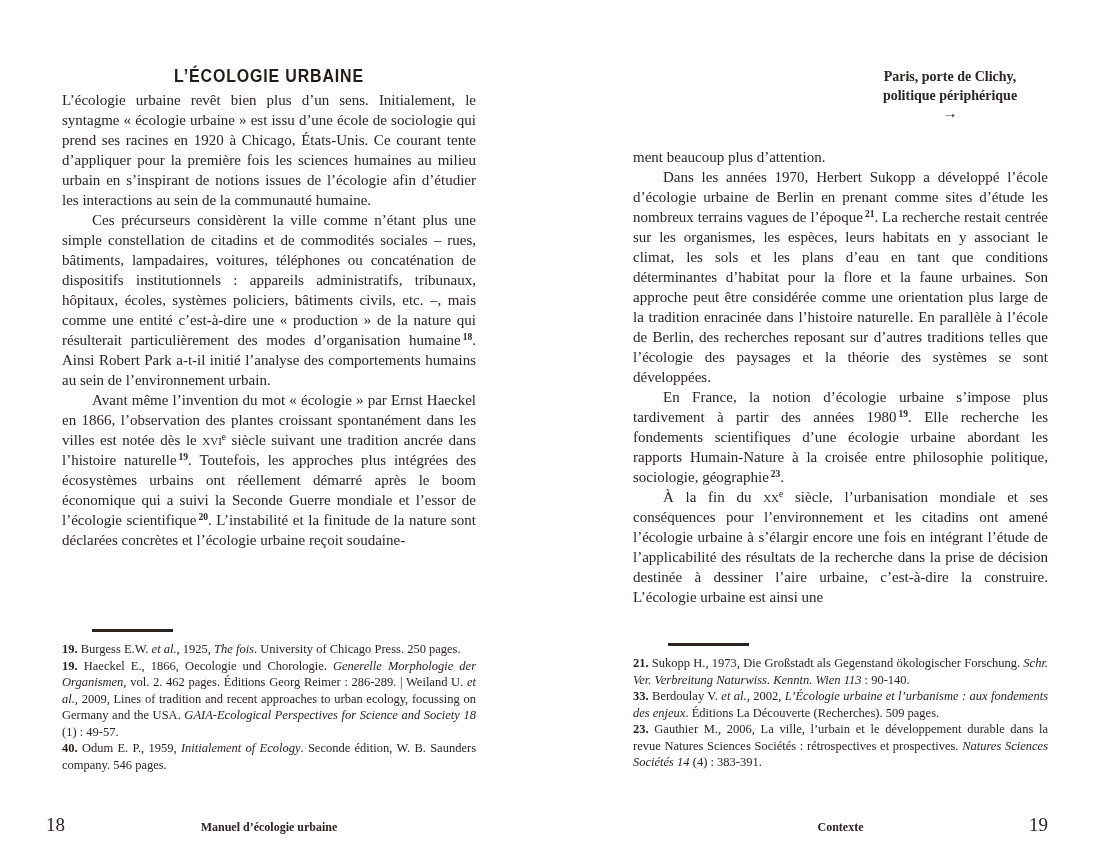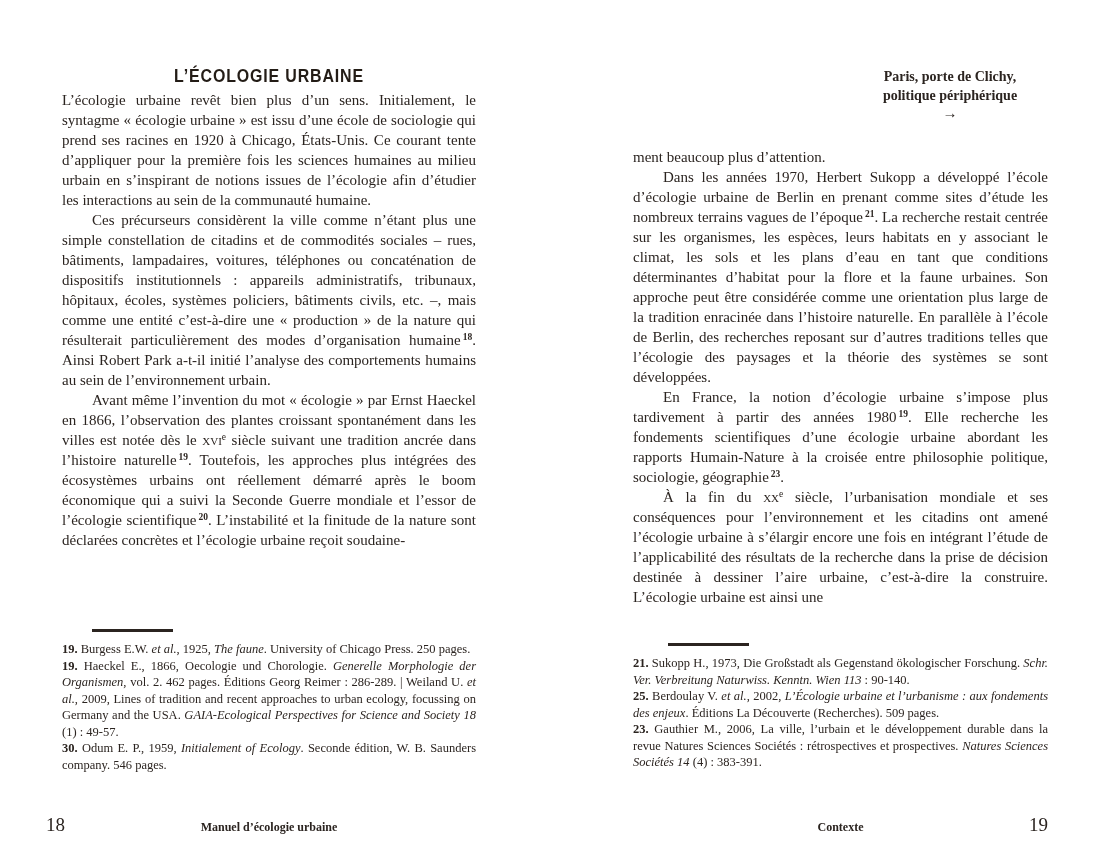--- a/index.html
+++ b/index.html
@@ -133,23 +133,23 @@
 
   <div class="body-col body-left">
     <p class="para noindent"><span>L’écologie urbaine revêt bien plus d’un sens. Initialement, le syntagme « écologie urbaine » est issu d’une école de sociologie qui prend ses racines en 1920 à Chicago, États-Unis. Ce courant tente d’appliquer pour la première fois les sciences humaines au milieu urbain en s’inspirant de notions issues de l’écologie afin d’étudier les interactions au sein de la communauté humaine.</span></p>
     <p class="para"><span>Ces précurseurs considèrent la ville comme n’étant plus une simple constellation de citadins et de commodités sociales – rues, bâtiments, lampadaires, voitures, téléphones ou concaténation de dispositifs institutionnels : appareils administratifs, tribunaux, hôpitaux, écoles, systèmes policiers, bâtiments civils, etc. –, mais comme une entité c’est-à-dire une « production » de la nature qui résulterait particulièrement des modes d’organisation humaine</span><sup class="sup">18</sup><span>. Ainsi Robert Park a-t-il initié l’analyse des comportements humains au sein de l’environnement urbain.</span></p>
     <p class="para"><span>Avant même l’invention du mot « écologie » par Ernst Haeckel en 1866, l’observation des plantes croissant spontanément dans les villes est notée dès le </span><span class="sc">xvi</span><sup class="ord">e</sup><span> siècle suivant une tradition ancrée dans l’histoire naturelle</span><sup class="sup">19</sup><span>. Toutefois, les approches plus intégrées des écosystèmes urbains ont réellement démarré après le boom économique qui a suivi la Seconde Guerre mondiale et l’essor de l’écologie scientifique</span><sup class="sup">20</sup><span>. L’instabilité et la finitude de la nature sont déclarées concrètes et l’écologie urbaine reçoit soudaine-</span></p>
   </div>
 
   <div class="fn-rule fn-rule-left"></div>
 
   <div class="footnotes footnotes-left">
-    <p class="fn"><span class="b">19.</span><span> Burgess E.W. </span><span class="i">et al.</span><span>, 1925, </span><span class="i">The faune</span><span>. University of Chicago Press. 250 pages.</span></p>
+    <p class="fn"><span class="b">19.</span><span> Burgess E.W. </span><span class="i">et al.</span><span>, 1925, </span><span class="i">The fois</span><span>. University of Chicago Press. 250 pages.</span></p>
     <p class="fn"><span class="b">19.</span><span> Haeckel E., 1866, Oecologie und Chorologie. </span><span class="i">Generelle Morphologie der Organismen</span><span>, vol. 2. 462 pages. Éditions Georg Reimer : 286-289. | Weiland U. </span><span class="i">et al.</span><span>, 2009, Lines of tradition and recent approaches to urban ecology, focussing on Germany and the USA. </span><span class="i">GAIA-Ecological Perspectives for Science and Society 18</span><span> (1) : 49-57.</span></p>
-    <p class="fn"><span class="b">30.</span><span> Odum E. P., 1959, </span><span class="i">Initialement of Ecology</span><span>. Seconde édition, W. B. Saunders company. 546 pages.</span></p>
+    <p class="fn"><span class="b">40.</span><span> Odum E. P., 1959, </span><span class="i">Initialement of Ecology</span><span>. Seconde édition, W. B. Saunders company. 546 pages.</span></p>
   </div>
 
   <div class="page-num page-num-left">18</div>
   <div class="running-title running-left">Manuel d’écologie urbaine</div>
 
   <div class="caption">
     <div>Paris, porte de Clichy,</div>
     <div>politique périphérique</div>
     <div class="arrow">→</div>
   </div>
@@ -158,20 +158,20 @@
     <p class="para noindent"><span>ment beaucoup plus d’attention.</span></p>
     <p class="para"><span>Dans les années 1970, Herbert Sukopp a développé l’école d’écologie urbaine de Berlin en prenant comme sites d’étude les nombreux terrains vagues de l’époque</span><sup class="sup">21</sup><span>. La recherche restait centrée sur les organismes, les espèces, leurs habitats en y associant le climat, les sols et les plans d’eau en tant que conditions déterminantes d’habitat pour la flore et la faune urbaines. Son approche peut être considérée comme une orientation plus large de la tradition enracinée dans l’histoire naturelle. En parallèle à l’école de Berlin, des recherches reposant sur d’autres traditions telles que l’écologie des paysages et la théorie des systèmes se sont développées.</span></p>
     <p class="para"><span>En France, la notion d’écologie urbaine s’impose plus tardivement à partir des années 1980</span><sup class="sup">19</sup><span>. Elle recherche les fondements scientifiques d’une écologie urbaine abordant les rapports Humain-Nature à la croisée entre philosophie politique, sociologie, géographie</span><sup class="sup">23</sup><span>.</span></p>
     <p class="para"><span>À la fin du </span><span class="sc">xx</span><sup class="ord">e</sup><span> siècle, l’urbanisation mondiale et ses conséquences pour l’environnement et les citadins ont amené l’écologie urbaine à s’élargir encore une fois en intégrant l’étude de l’applicabilité des résultats de la recherche dans la prise de décision destinée à dessiner l’aire urbaine, c’est-à-dire la construire. L’écologie urbaine est ainsi une</span></p>
   </div>
 
   <div class="fn-rule fn-rule-right"></div>
 
   <div class="footnotes footnotes-right">
     <p class="fn"><span class="b">21.</span><span> Sukopp H., 1973, Die Großstadt als Gegenstand ökologischer Forschung. </span><span class="i">Schr. Ver. Verbreitung Naturwiss. Kenntn. Wien 113</span><span> : 90-140.</span></p>
-    <p class="fn"><span class="b">25.</span><span> Berdoulay V. </span><span class="i">et al.</span><span>, 2002, </span><span class="i">L’Écologie urbaine et l’urbanisme : aux fondements des enjeux</span><span>. Éditions La Découverte (Recherches). 509 pages.</span></p>
+    <p class="fn"><span class="b">33.</span><span> Berdoulay V. </span><span class="i">et al.</span><span>, 2002, </span><span class="i">L’Écologie urbaine et l’urbanisme : aux fondements des enjeux</span><span>. Éditions La Découverte (Recherches). 509 pages.</span></p>
     <p class="fn"><span class="b">23.</span><span> Gauthier M., 2006, La ville, l’urbain et le développement durable dans la revue Natures Sciences Sociétés : rétrospectives et prospectives. </span><span class="i">Natures Sciences Sociétés 14</span><span> (4) : 383-391.</span></p>
   </div>
 
   <div class="running-title running-right">Contexte</div>
   <div class="page-num page-num-right">19</div>
 
 </div>
 
 </body></html>

